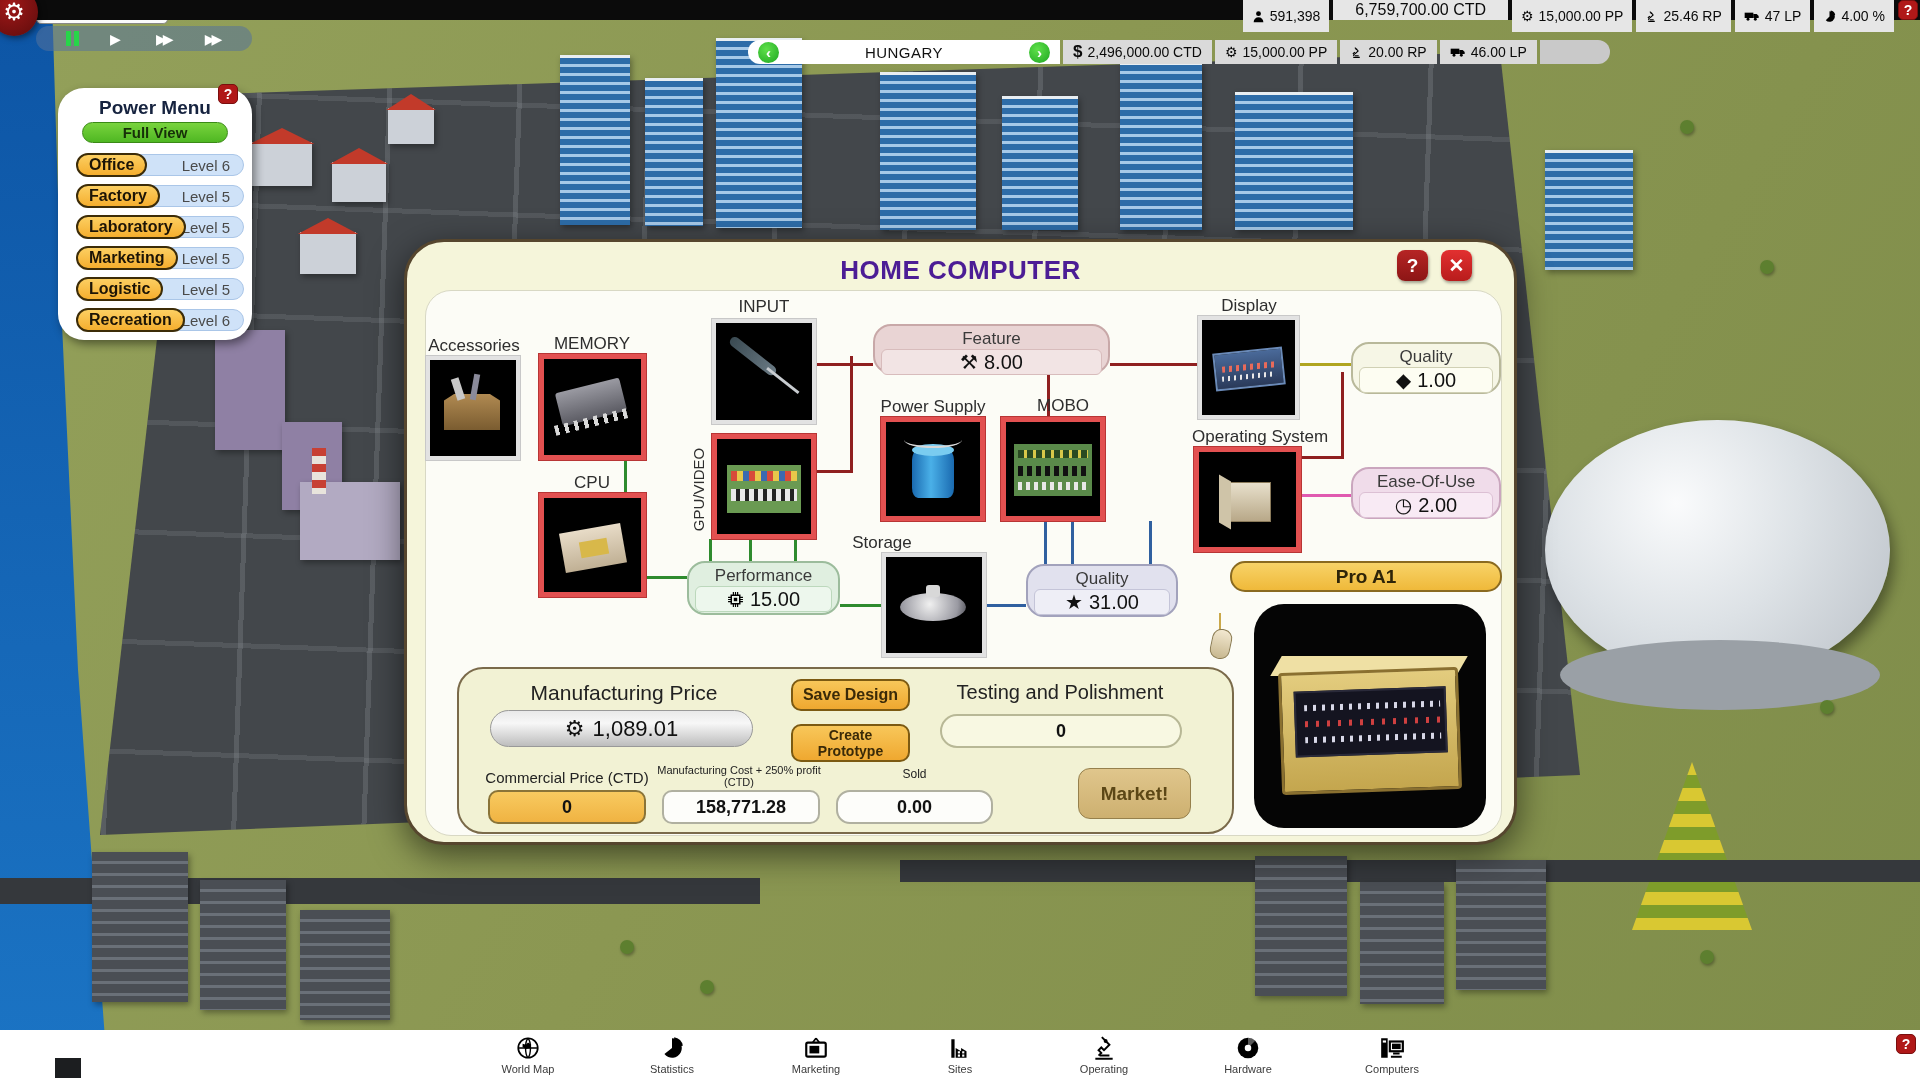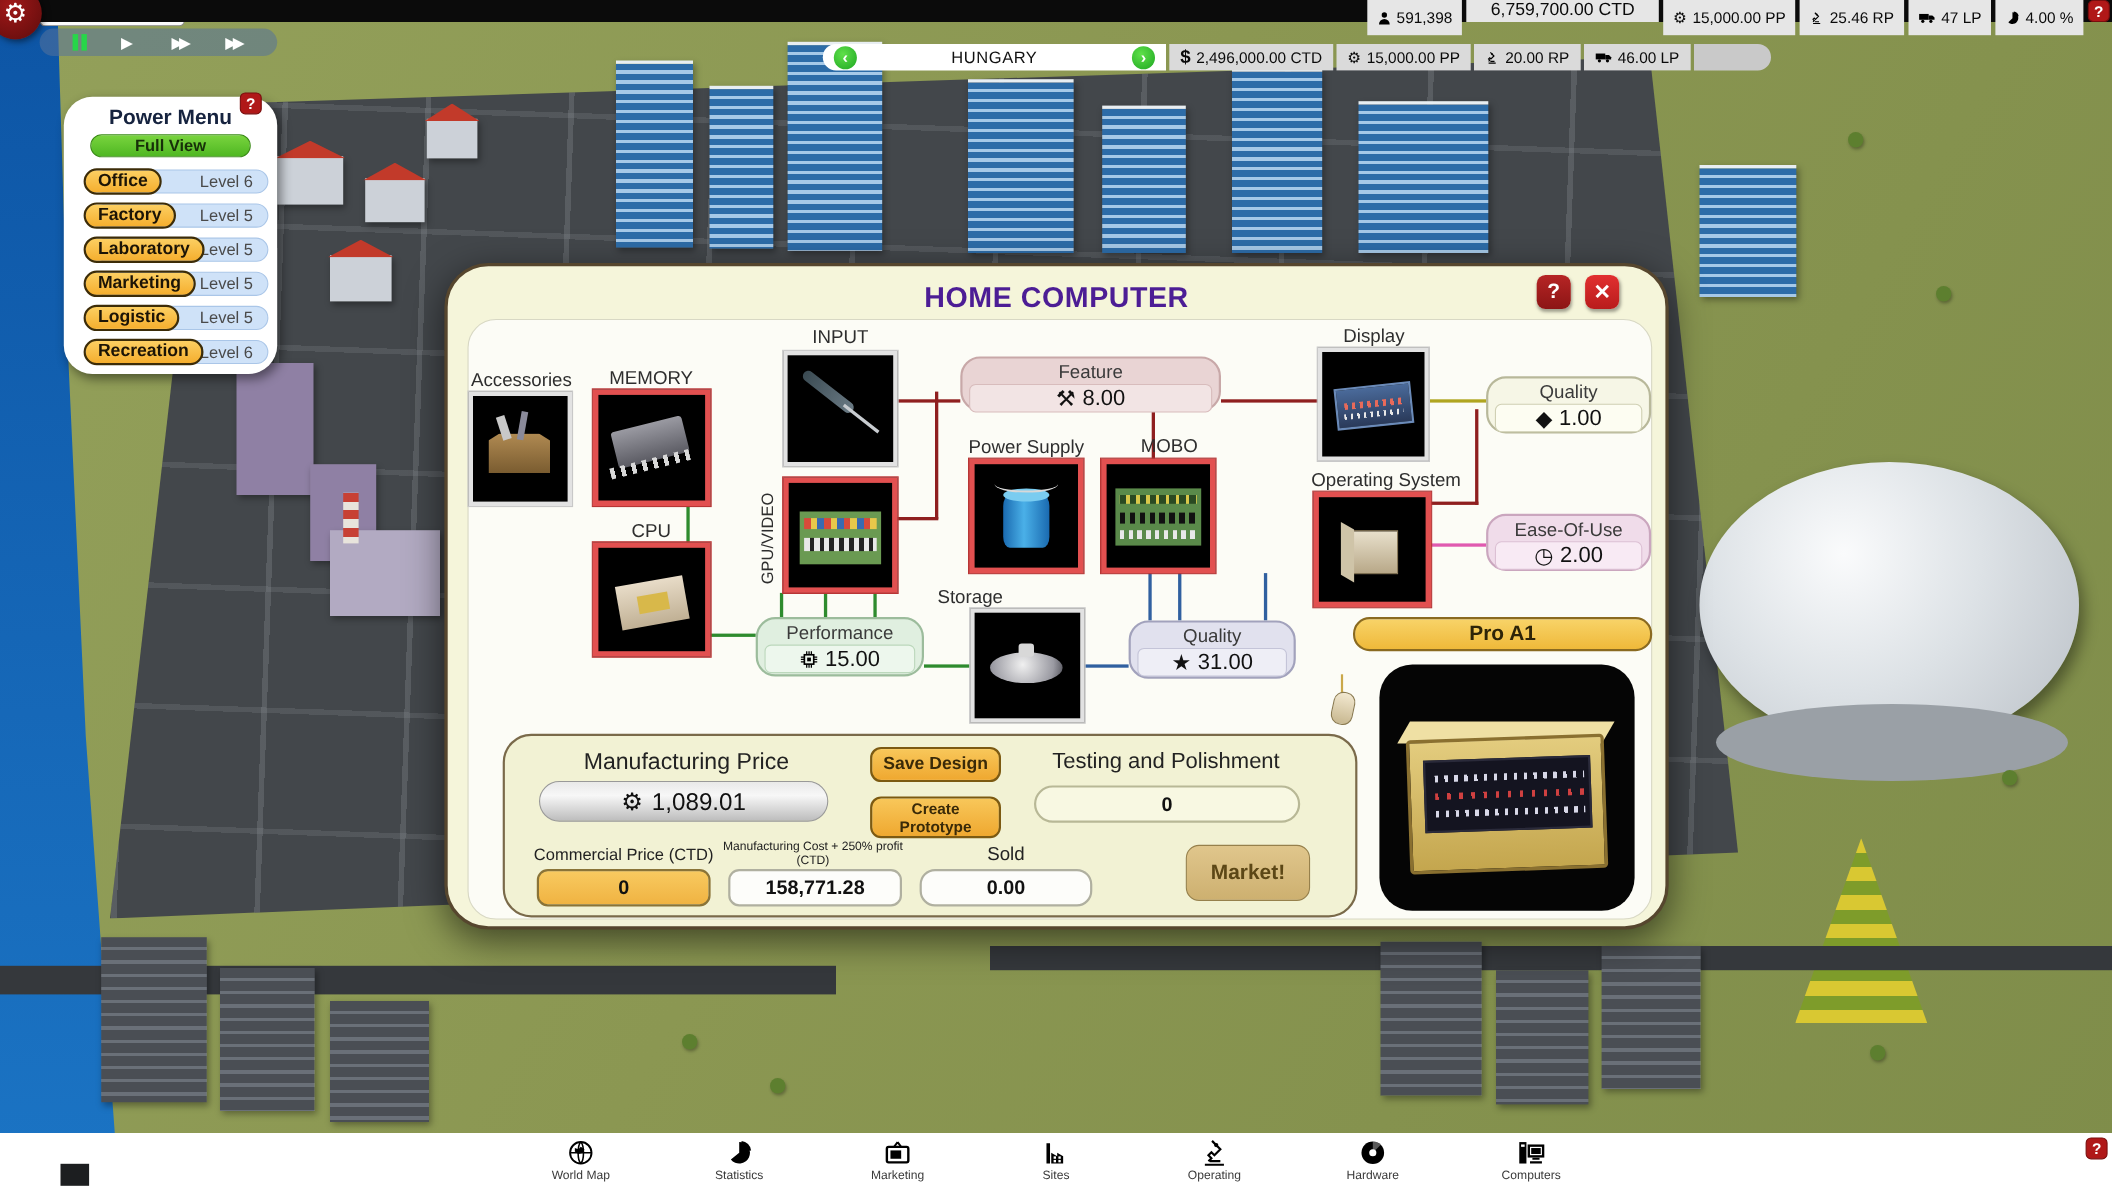--- a/index.html
+++ b/index.html
@@ -511,21 +511,21 @@
         <div class="obtn" style="left:332px;top:55px;width:119px;height:38px;font-size:14px;padding:0 30px">Create Prototype</div>
         <div class="mfg-lbl" style="left:451px;top:12px;width:300px;font-size:20px">Testing and Polishment</div>
         <div class="field" style="left:481px;top:45px;width:242px;height:34px;background:#f8f8e2;border:2px solid #b8b896;border-radius:17px">0</div>
         <div class="mfg-lbl" style="left:8px;top:100px;width:200px;font-size:15px">Commercial Price (CTD)</div>
         <div class="field" style="left:29px;top:121px;width:158px;height:34px;background:linear-gradient(180deg,#f8ca60,#f0b342);border:2px solid #8a7438;border-radius:10px">0</div>
         <div class="mfg-lbl" style="left:195px;top:95px;width:170px;font-size:11px;line-height:12px">
           <span>Manufacturing Cost + 250% profit</span><br>
           <span>(CTD)</span>
         </div>
         <div class="field" style="left:203px;top:121px;width:158px;height:34px;background:#fdfdfa;border:2px solid #b0b0a0;border-radius:10px">158,771.28</div>
-        <div class="mfg-lbl" style="left:377px;top:98px;width:157px;font-size:17px">Sold</div>
+        <div class="mfg-lbl" style="left:377px;top:98px;width:157px;font-size:12px">Sold</div>
         <div class="field" style="left:377px;top:121px;width:157px;height:34px;background:#fdfdfa;border:2px solid #b0b0a0;border-radius:14px">0.00</div>
         <div id="marketbtn">Market!</div>
       </div>
 
     </div>
   </div>
 
   <div id="toolbar">
     <div class="tb-item">
       <span>

